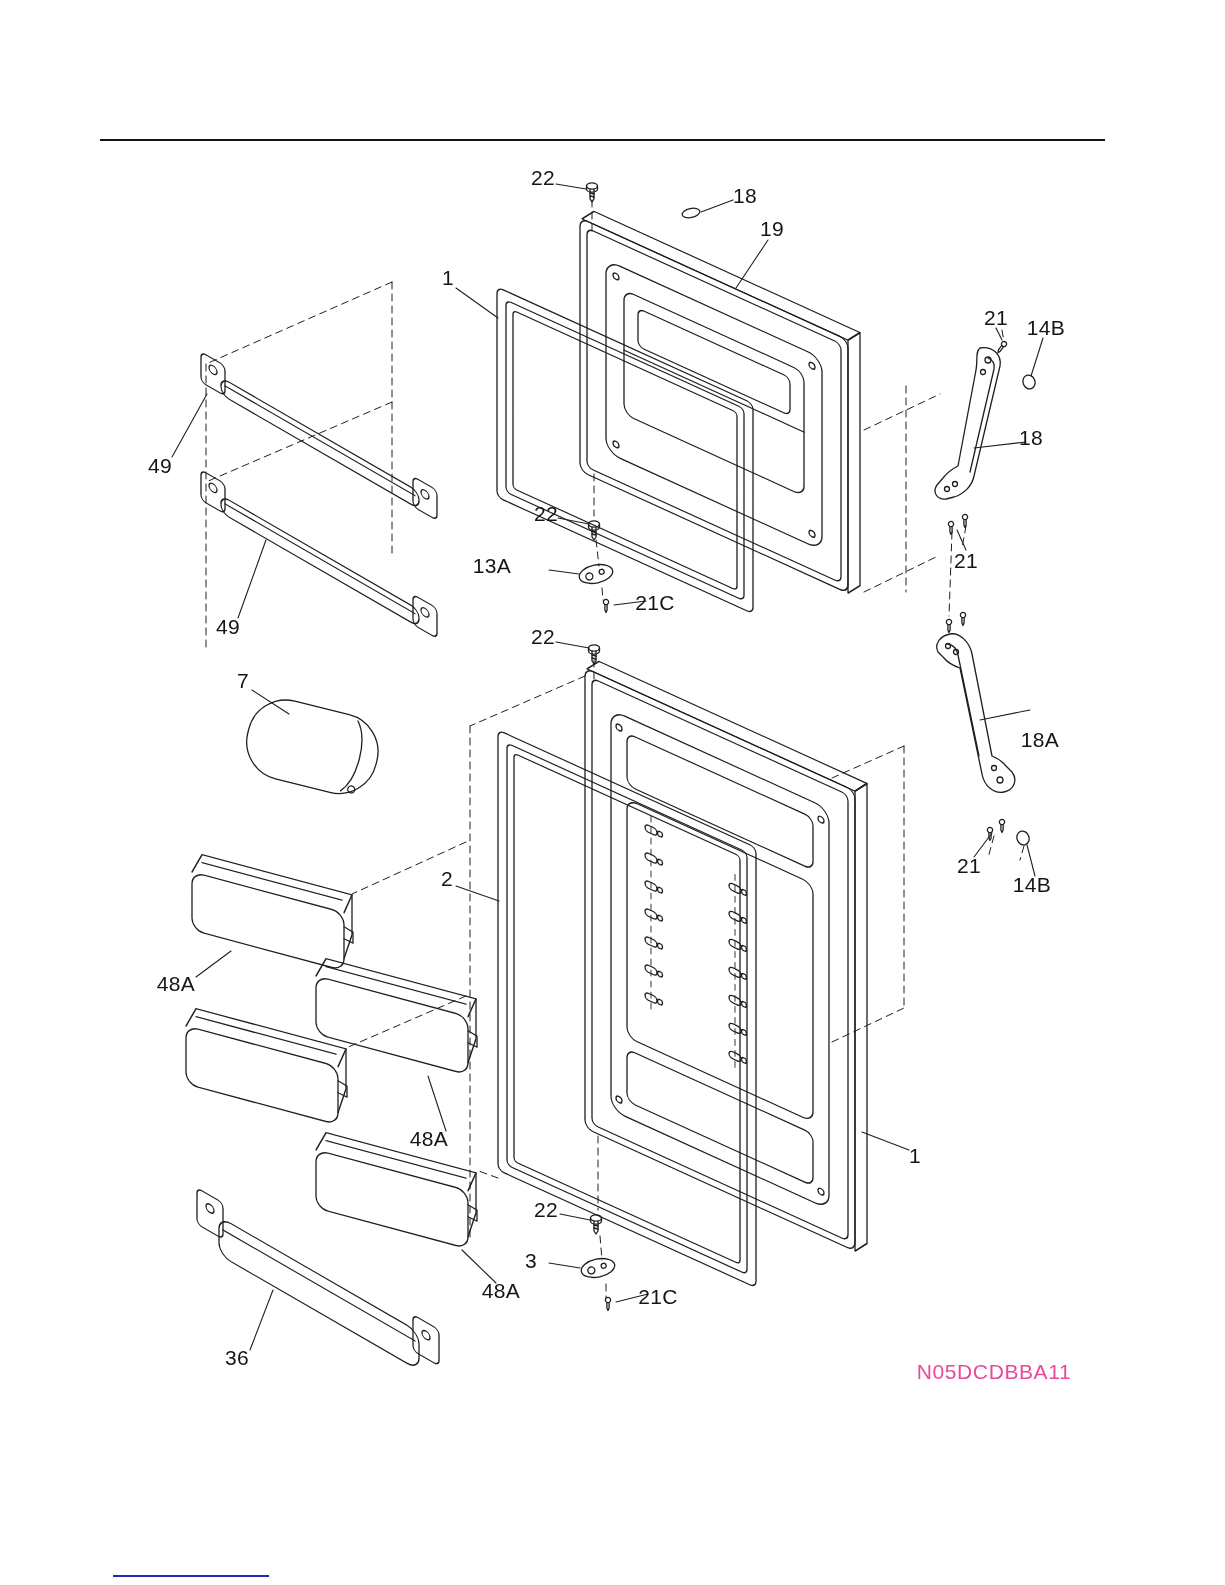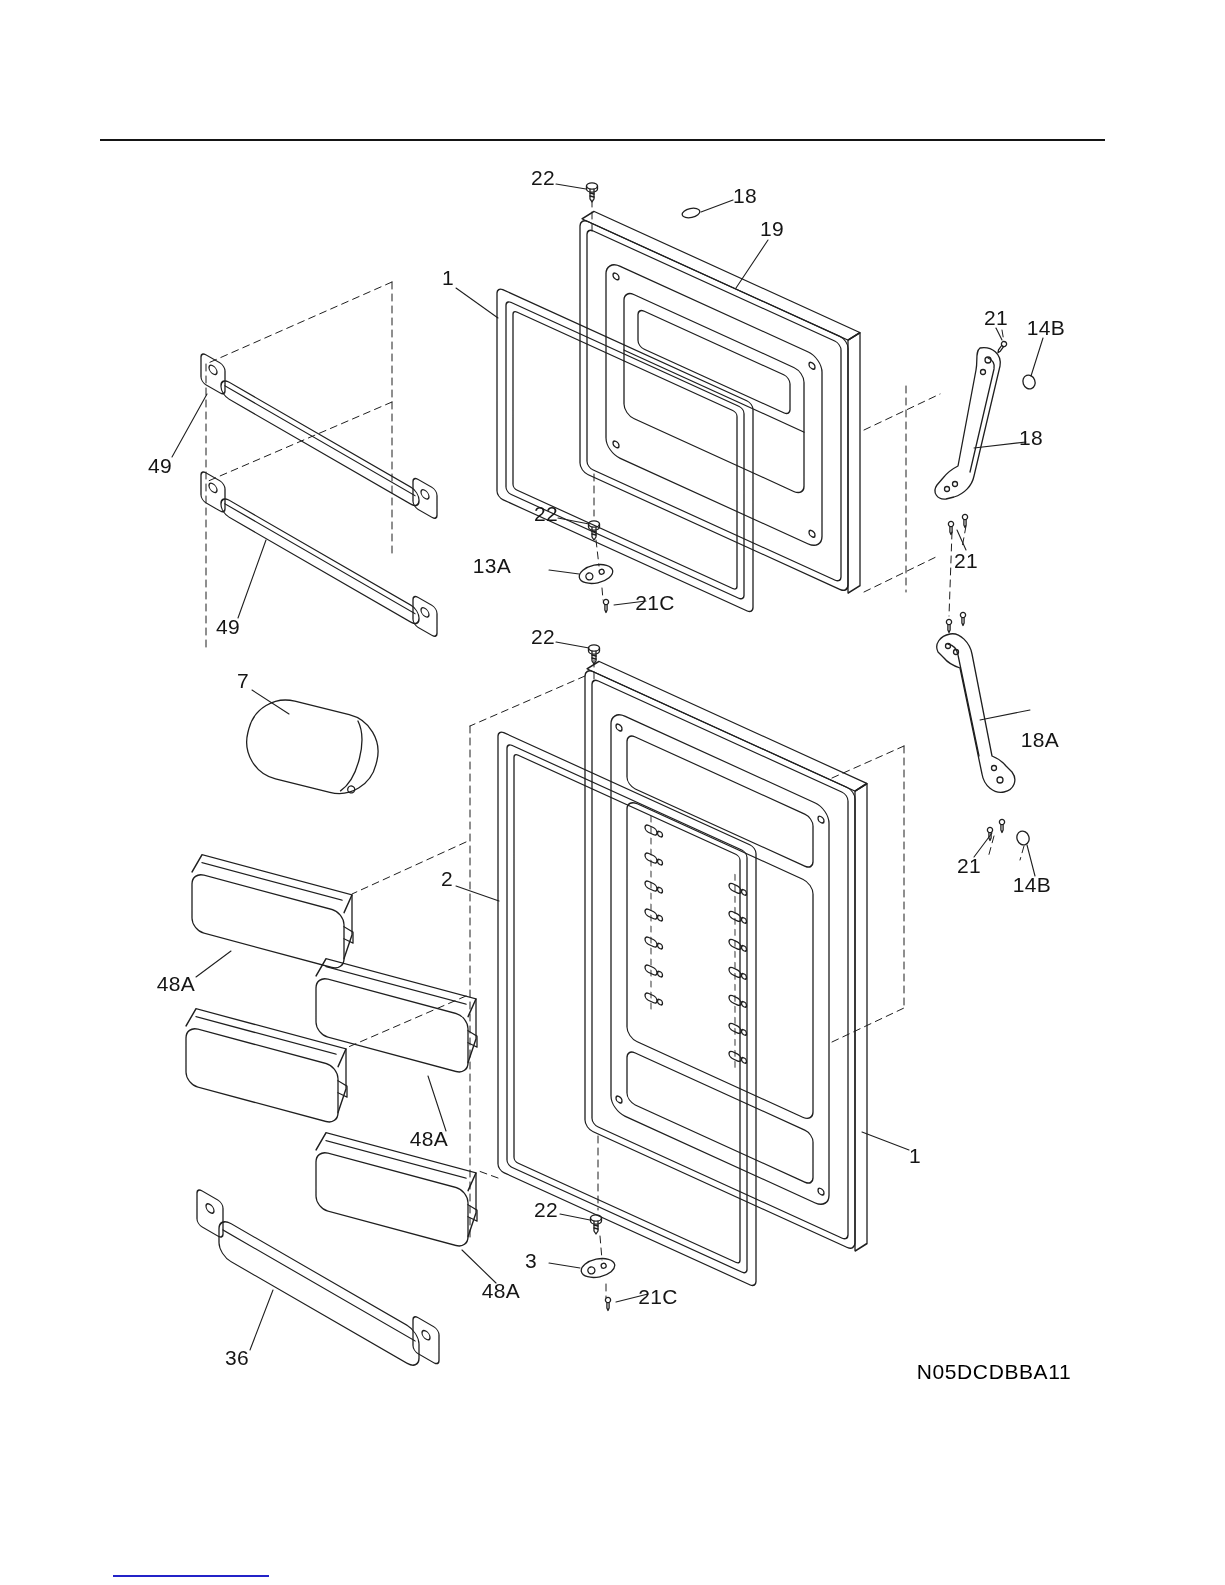--- a/index.html
+++ b/index.html
@@ -7,21 +7,21 @@
   body { font-family:"Liberation Sans", sans-serif; }
   .page { position:relative; width:1225px; height:1585px; background:#fff; overflow:hidden; }
   .page > svg { position:absolute; left:0; top:0; }
   svg { stroke:#1f1f1f; fill:none; stroke-width:1.3; stroke-linecap:round; stroke-linejoin:round; }
   .dash line { stroke-dasharray:7 5; stroke-width:1; }
   .leader line { stroke-width:1.1; }
   .innerdash { stroke-dasharray:6 5; stroke-width:0.9; }
   .rule-top { position:absolute; left:100px; top:139px; width:1005px; height:2px; background:#151515; }
   .rule-footer { position:absolute; left:113px; top:1575px; width:156px; height:2px; background:#2323c8; }
   .lbl { position:absolute; transform:translate(-50%,-50%); font-size:21px; color:#151515; white-space:nowrap; letter-spacing:0.4px; }
-  .code { position:absolute; transform:translate(-50%,-50%); font-size:21px; color:#000000; letter-spacing:0.6px; }
+  .code { position:absolute; transform:translate(-50%,-50%); font-size:21px; color:#ec4899; letter-spacing:0.6px; }
 </style>
 </head>
 <body>
 
 <div class="page">
 
   <div class="rule-top"></div>
   <div class="rule-footer"></div>
 
   <svg width="1225" height="1585" viewBox="0 0 1225 1585">

